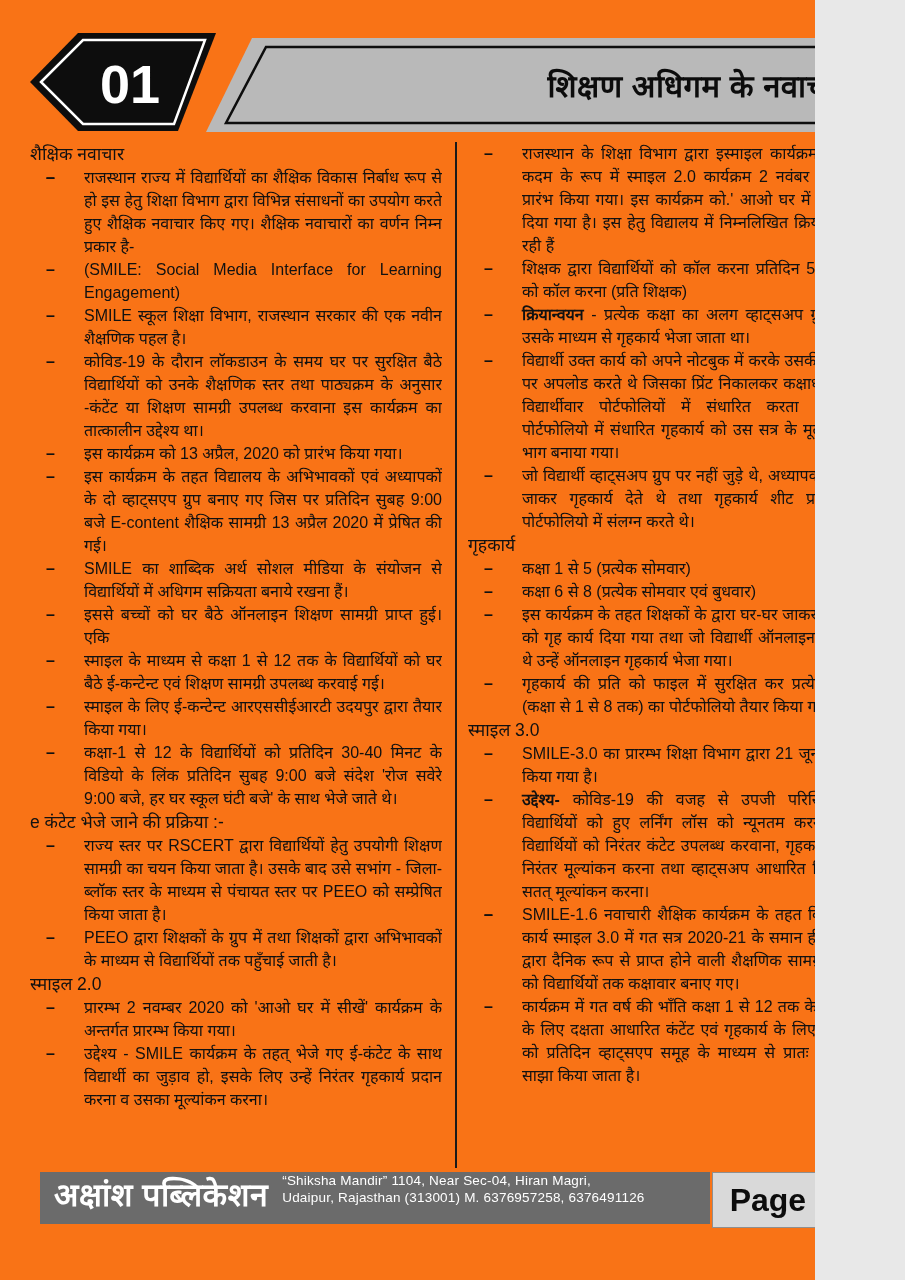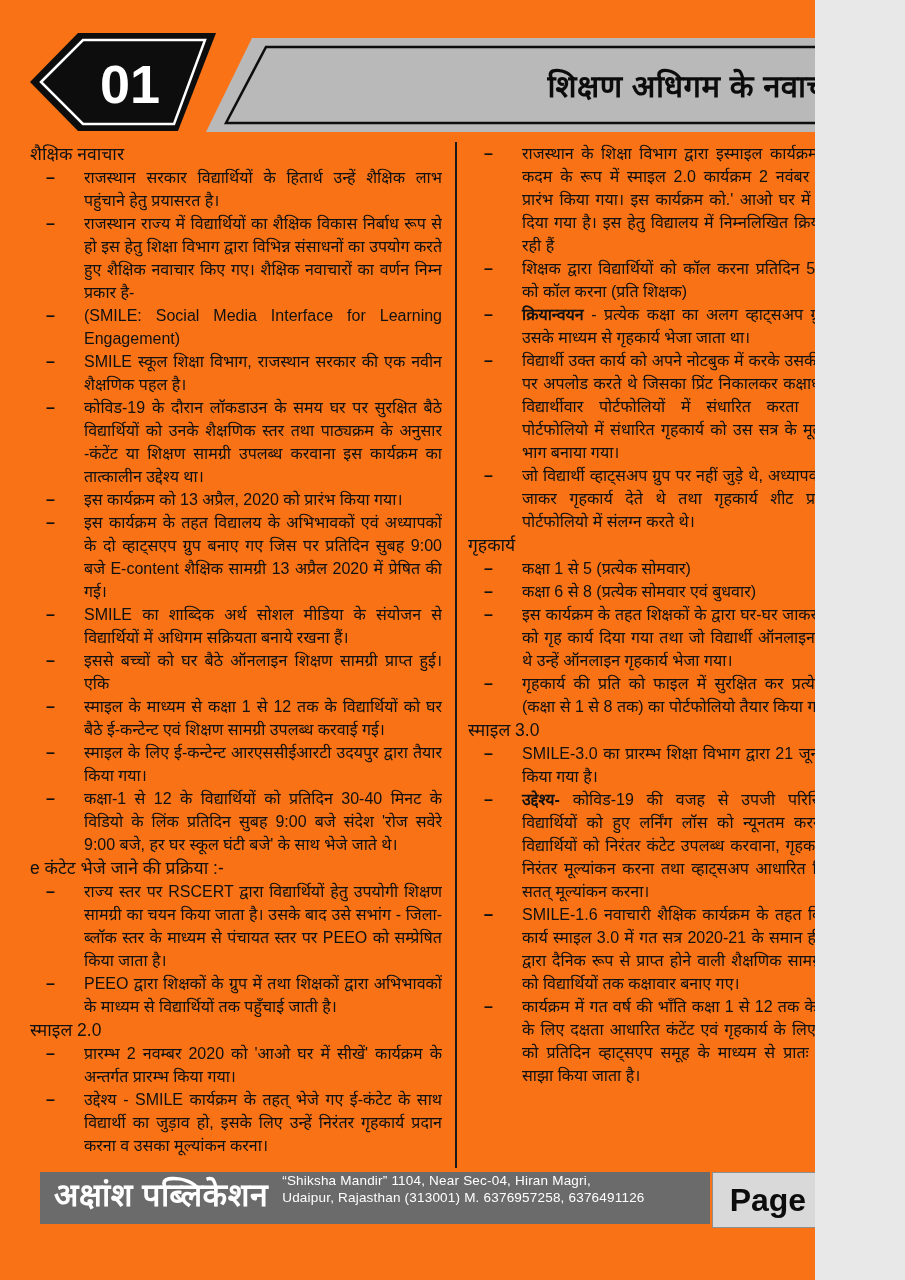--- a/index.html
+++ b/index.html
@@ -47,21 +47,21 @@
         <polygon points="74,0 700,0 700,94 28,94" fill="#b9b9b9"></polygon>
         <polygon points="88,9 691,9 691,85 48,85" fill="none" stroke="#0d0d0d" stroke-width="2.5"></polygon>
       </svg>
       <div class="banner-title">शिक्षण अधिगम के नवाचार</div>
     </div>
   </div>
 
   <div class="content">
     <div class="col col-left">
         <div class="sec-heading">शैक्षिक नवाचार</div>
-        <div class="item"><span class="dash">–</span><span>राजस्थान सरकार विद्यार्थियों के हितार्थ उन्हें शैक्षिक लाभ पहुंचाने हेतु प्रयासरत है।</span></div>
+        <div class="item"><span class="dash">–</span></div>
         <div class="item"><span class="dash">–</span><span>राजस्थान राज्य में विद्यार्थियों का शैक्षिक विकास निर्बाध रूप से हो इस हेतु शिक्षा विभाग द्वारा विभिन्न संसाधनों का उपयोग करते हुए शैक्षिक नवाचार किए गए। शैक्षिक नवाचारों का वर्णन निम्न प्रकार है-</span></div>
         <div class="item"><span class="dash">–</span><span>(SMILE: Social Media Interface for Learning Engagement)</span></div>
         <div class="item"><span class="dash">–</span><span>SMILE स्कूल शिक्षा विभाग, राजस्थान सरकार की एक नवीन शैक्षणिक पहल है।</span></div>
         <div class="item"><span class="dash">–</span><span>कोविड-19 के दौरान लॉकडाउन के समय घर पर सुरक्षित बैठे विद्यार्थियों को उनके शैक्षणिक स्तर तथा पाठ्यक्रम के अनुसार -कंटेंट या शिक्षण सामग्री उपलब्ध करवाना इस कार्यक्रम का तात्कालीन उद्देश्य था।</span></div>
         <div class="item"><span class="dash">–</span><span>इस कार्यक्रम को 13 अप्रैल, 2020 को प्रारंभ किया गया।</span></div>
         <div class="item"><span class="dash">–</span><span>इस कार्यक्रम के तहत विद्यालय के अभिभावकों एवं अध्यापकों के दो व्हाट्सएप ग्रुप बनाए गए जिस पर प्रतिदिन सुबह 9:00 बजे E-content शैक्षिक सामग्री 13 अप्रैल 2020 में प्रेषित की गई।</span></div>
         <div class="item"><span class="dash">–</span><span>SMILE का शाब्दिक अर्थ सोशल मीडिया के संयोजन से विद्यार्थियों में अधिगम सक्रियता बनाये रखना हैं।</span></div>
         <div class="item"><span class="dash">–</span><span>इससे बच्चों को घर बैठे ऑनलाइन शिक्षण सामग्री प्राप्त हुई। एकि</span></div>
         <div class="item"><span class="dash">–</span><span>स्माइल के माध्यम से कक्षा 1 से 12 तक के विद्यार्थियों को घर बैठे ई-कन्टेन्ट एवं शिक्षण सामग्री उपलब्ध करवाई गई।</span></div>
         <div class="item"><span class="dash">–</span><span>स्माइल के लिए ई-कन्टेन्ट आरएससीईआरटी उदयपुर द्वारा तैयार किया गया।</span></div>

